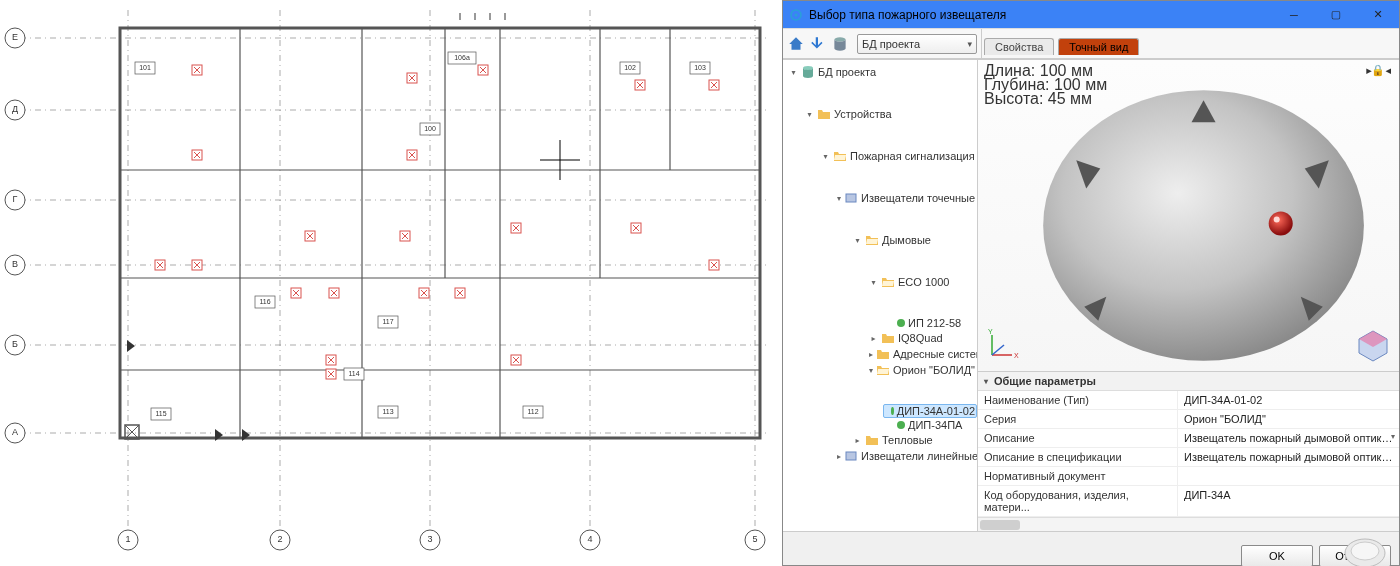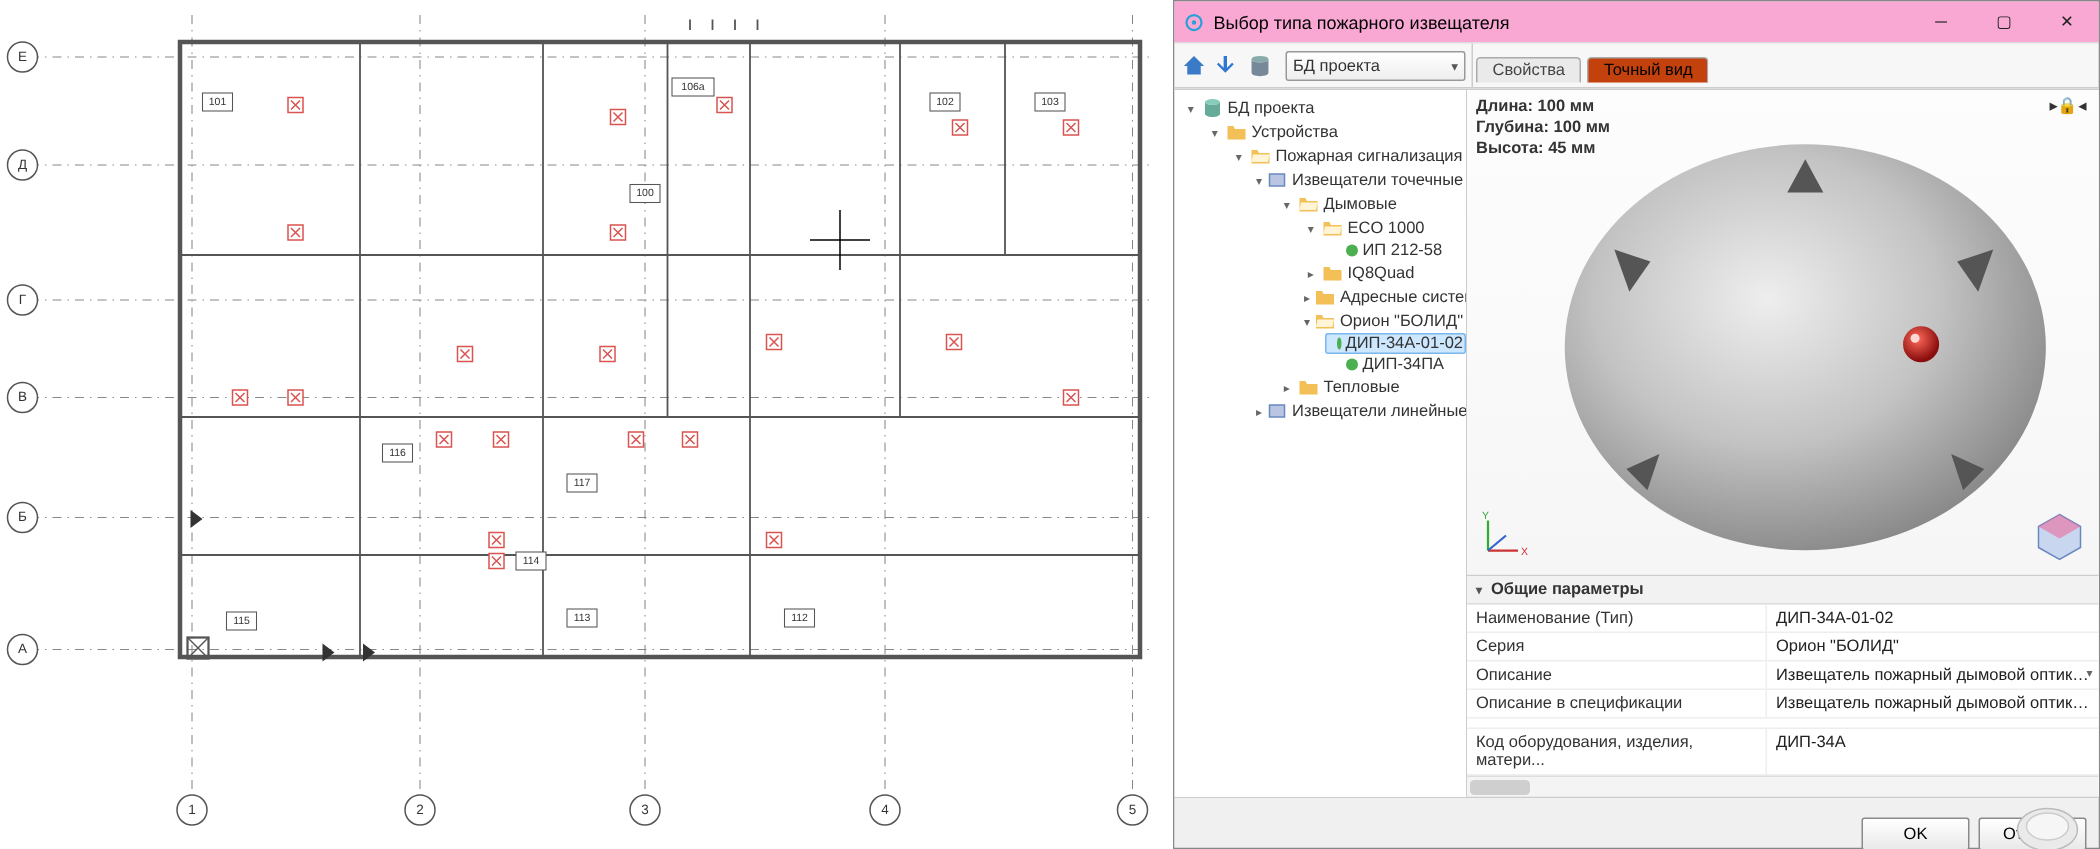--- a/index.html
+++ b/index.html
@@ -40,21 +40,21 @@
     left: 782px; top: 0;
     width: 618px;
     height: 566px;
     border: 1px solid #888;
     background: #f0f0f0;
     display: flex;
     flex-direction: column;
   }
   .titlebar {
     height: 28px;
-    background: #f9a8d4;
+    background: #3b82f6;
     display: flex;
     align-items: center;
     padding-left: 6px;
     border-bottom: 1px solid #ddd;
   }
   .titlebar .app-icon { width: 14px; height: 14px; margin-right: 6px; }
   .titlebar .title { flex: 1; font-size: 12px; color: #000; }
   .win-btn {
     width: 42px; height: 28px;
     display: flex; align-items: center; justify-content: center;
@@ -123,21 +123,21 @@
     min-width:0;
   }
   .viewer-3d {
     flex: 1;
     position: relative;
     background: linear-gradient(#fdfdfd, #f6f6f6);
     overflow: hidden;
   }
   .dim-overlay {
     position: absolute; top: 4px; left: 6px;
-    font-size: 11px; color: #333; line-height: 14px; font-weight: bold;
+    font-size: 16px; color: #333; line-height: 14px;
   }
   .lock-badge { position:absolute; top:4px; right:8px; font-size:11px;}
   .axis { position:absolute; bottom:8px; left:6px; width:36px; height:36px; }
   .navcube { position:absolute; bottom:8px; right:8px; width:36px; height:36px; }
   .det-thumb { position:absolute; right:10px; bottom:-6px; width:48px; height:40px; }
 
   .prop-grid {
     border-top: 1px solid #ccc;
     background: #fff;
   }
@@ -165,21 +165,21 @@
   }
   .btn {
     min-width: 72px; height: 22px;
     background: linear-gradient(#fff,#e9e9e9);
     border: 1px solid #8a8a8a; border-radius:2px;
     font-size: 11px; cursor: default; margin-top: 15px;
   }
 
   
   .tree { list-style:none; padding-left:4px;}
-  .tree ul { list-style:none; padding-left:16px;}
+  .tree ul { list-style:none; padding-left:16px;margin-top:26px;}
   .node {
     display:flex; align-items:center; gap:3px;
     padding: 1px 2px; white-space: nowrap;
     border-radius: 2px;
   }
   .node.selected { background:#cde7ff; border:1px solid #7ab7ef; padding:0 1px;}
   .caret-toggle { width:9px; font-size:8px; color:#666; text-align:center;}
   .caret-toggle.collapsed::before{content:"▸";}
   .caret-toggle.expanded::before{content:"▾";}
   .caret-toggle.none { visibility:hidden;}
@@ -687,20 +687,21 @@
         </div>
         <div class="prop-row">
           <div class="lbl">Описание</div>
           <div class="val drop">Извещатель пожарный дымовой оптико-эл</div>
         </div>
         <div class="prop-row">
           <div class="lbl">Описание в спецификации</div>
           <div class="val">Извещатель пожарный дымовой оптико-элект</div>
         </div>
         <div class="prop-row">
+          <div class="lbl">Нормативный документ</div>
           <div class="val"></div>
         </div>
         <div class="prop-row">
           <div class="lbl">Код оборудования, изделия, матери...</div>
           <div class="val">ДИП-34А</div>
         </div>
         <div class="scroll-h"></div>
       </div>
 
       <svg class="det-thumb" viewBox="0 0 48 40">

